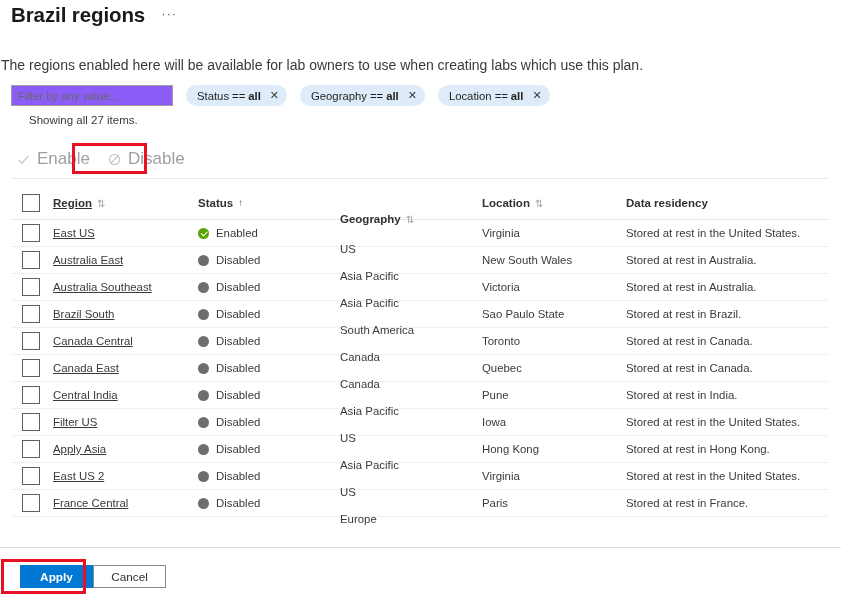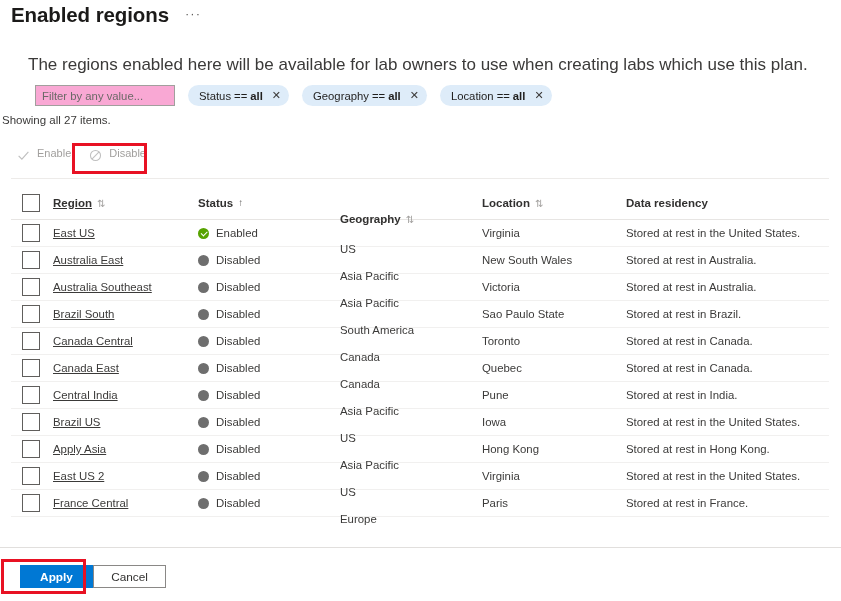--- a/index.html
+++ b/index.html
@@ -46,48 +46,47 @@
     cursor: pointer;
     user-select: none;
     padding: 0 2px;
     position: relative;
     top: -4px;
   }
 
   
   .description {
     position: absolute;
-    left: 28px;
+    left: 1px;
     top: 57px;
-    font-size: 17px;
+    font-size: 14px;
     color: #3b3a39;
     line-height: 16px;
     white-space: nowrap;
   }
 
   
   .filter-row {
     position: absolute;
     left: 11px;
     top: 85px;
     display: flex;
     align-items: center;
     gap: 0;
   }
   .filter-input {
-    width: 140px;
+    width: 162px;
     height: 21px;
     border: 1px solid #a19f9d;
-    background: #f9a8d4;
+    background: #8b5cf6;
     font-family: "Liberation Sans", sans-serif;
     font-size: 11.3px;
     color: #323130;
     padding: 0 6px;
     outline: none;
-    margin-left: 24px;
   }
   .filter-input::placeholder { color: #6b6967; }
 
   .pill {
     display: inline-flex;
     align-items: center;
     height: 21px;
     background: #deecf9;
     border-radius: 11px;
     padding: 0 8px 0 11px;
@@ -104,41 +103,42 @@
     margin-left: 9px;
     font-size: 11px;
     color: #3b3a39;
     line-height: 1;
     font-weight: 400;
   }
 
   
   .showing {
     position: absolute;
-    left: 2px;
+    left: 29px;
     top: 114px;
     font-size: 11.5px;
     color: #3b3a39;
     white-space: nowrap;
   }
 
   
   .command-bar {
     position: absolute;
     left: 11px;
     top: 147px;
     display: flex;
     align-items: center;
     height: 24px;
   }
   .cmd-btn {
     display: inline-flex;
+    align-items: center;
     height: 24px;
     padding: 0 8px 0 4px;
-    font-size: 11px;
+    font-size: 17px;
     color: #a19f9d;
     white-space: nowrap;
     background: transparent;
     border: none;
     cursor: default;
     font-family: "Liberation Sans", sans-serif;
   }
   .cmd-btn .cmd-icon {
     display: inline-flex;
     align-items: center;
@@ -283,21 +283,21 @@
   }
   .annot-disable { left: 72px; top: 143px; width: 75px; height: 31px; }
   .annot-apply   { left: 1px;  top: 559px; width: 85px; height: 35px; }
 </style>
 </head>
 <body>
 
 <div class="page">
 
   <div class="header-row">
-    <div class="page-title">Enabled regions</div>
+    <div class="page-title">Brazil regions</div>
     <div class="ellipsis-btn">···</div>
   </div>
 
   <div class="description">The regions enabled here will be available for lab owners to use when creating labs which use this plan.</div>
 
   <div class="filter-row">
     <input class="filter-input" type="text" placeholder="Filter by any value..." style="">
 
     <div class="pill">
       <span class="pill-field">Status</span>
@@ -458,21 +458,21 @@
             <span>Disabled</span>
           </div>
           <div class="c c-geo">Asia Pacific</div>
           <div class="c c-loc">Pune</div>
           <div class="c c-res">Stored at rest in India.</div>
         </div>
         <div class="trow">
           <div class="c c-check">
             <span class="checkbox"></span>
           </div>
-          <div class="c c-region">Brazil US</div>
+          <div class="c c-region">Filter US</div>
           <div class="c c-status">
             <span class="status-dot disabled"></span>
             <span>Disabled</span>
           </div>
           <div class="c c-geo">US</div>
           <div class="c c-loc">Iowa</div>
           <div class="c c-res">Stored at rest in the United States.</div>
         </div>
         <div class="trow">
           <div class="c c-check">

